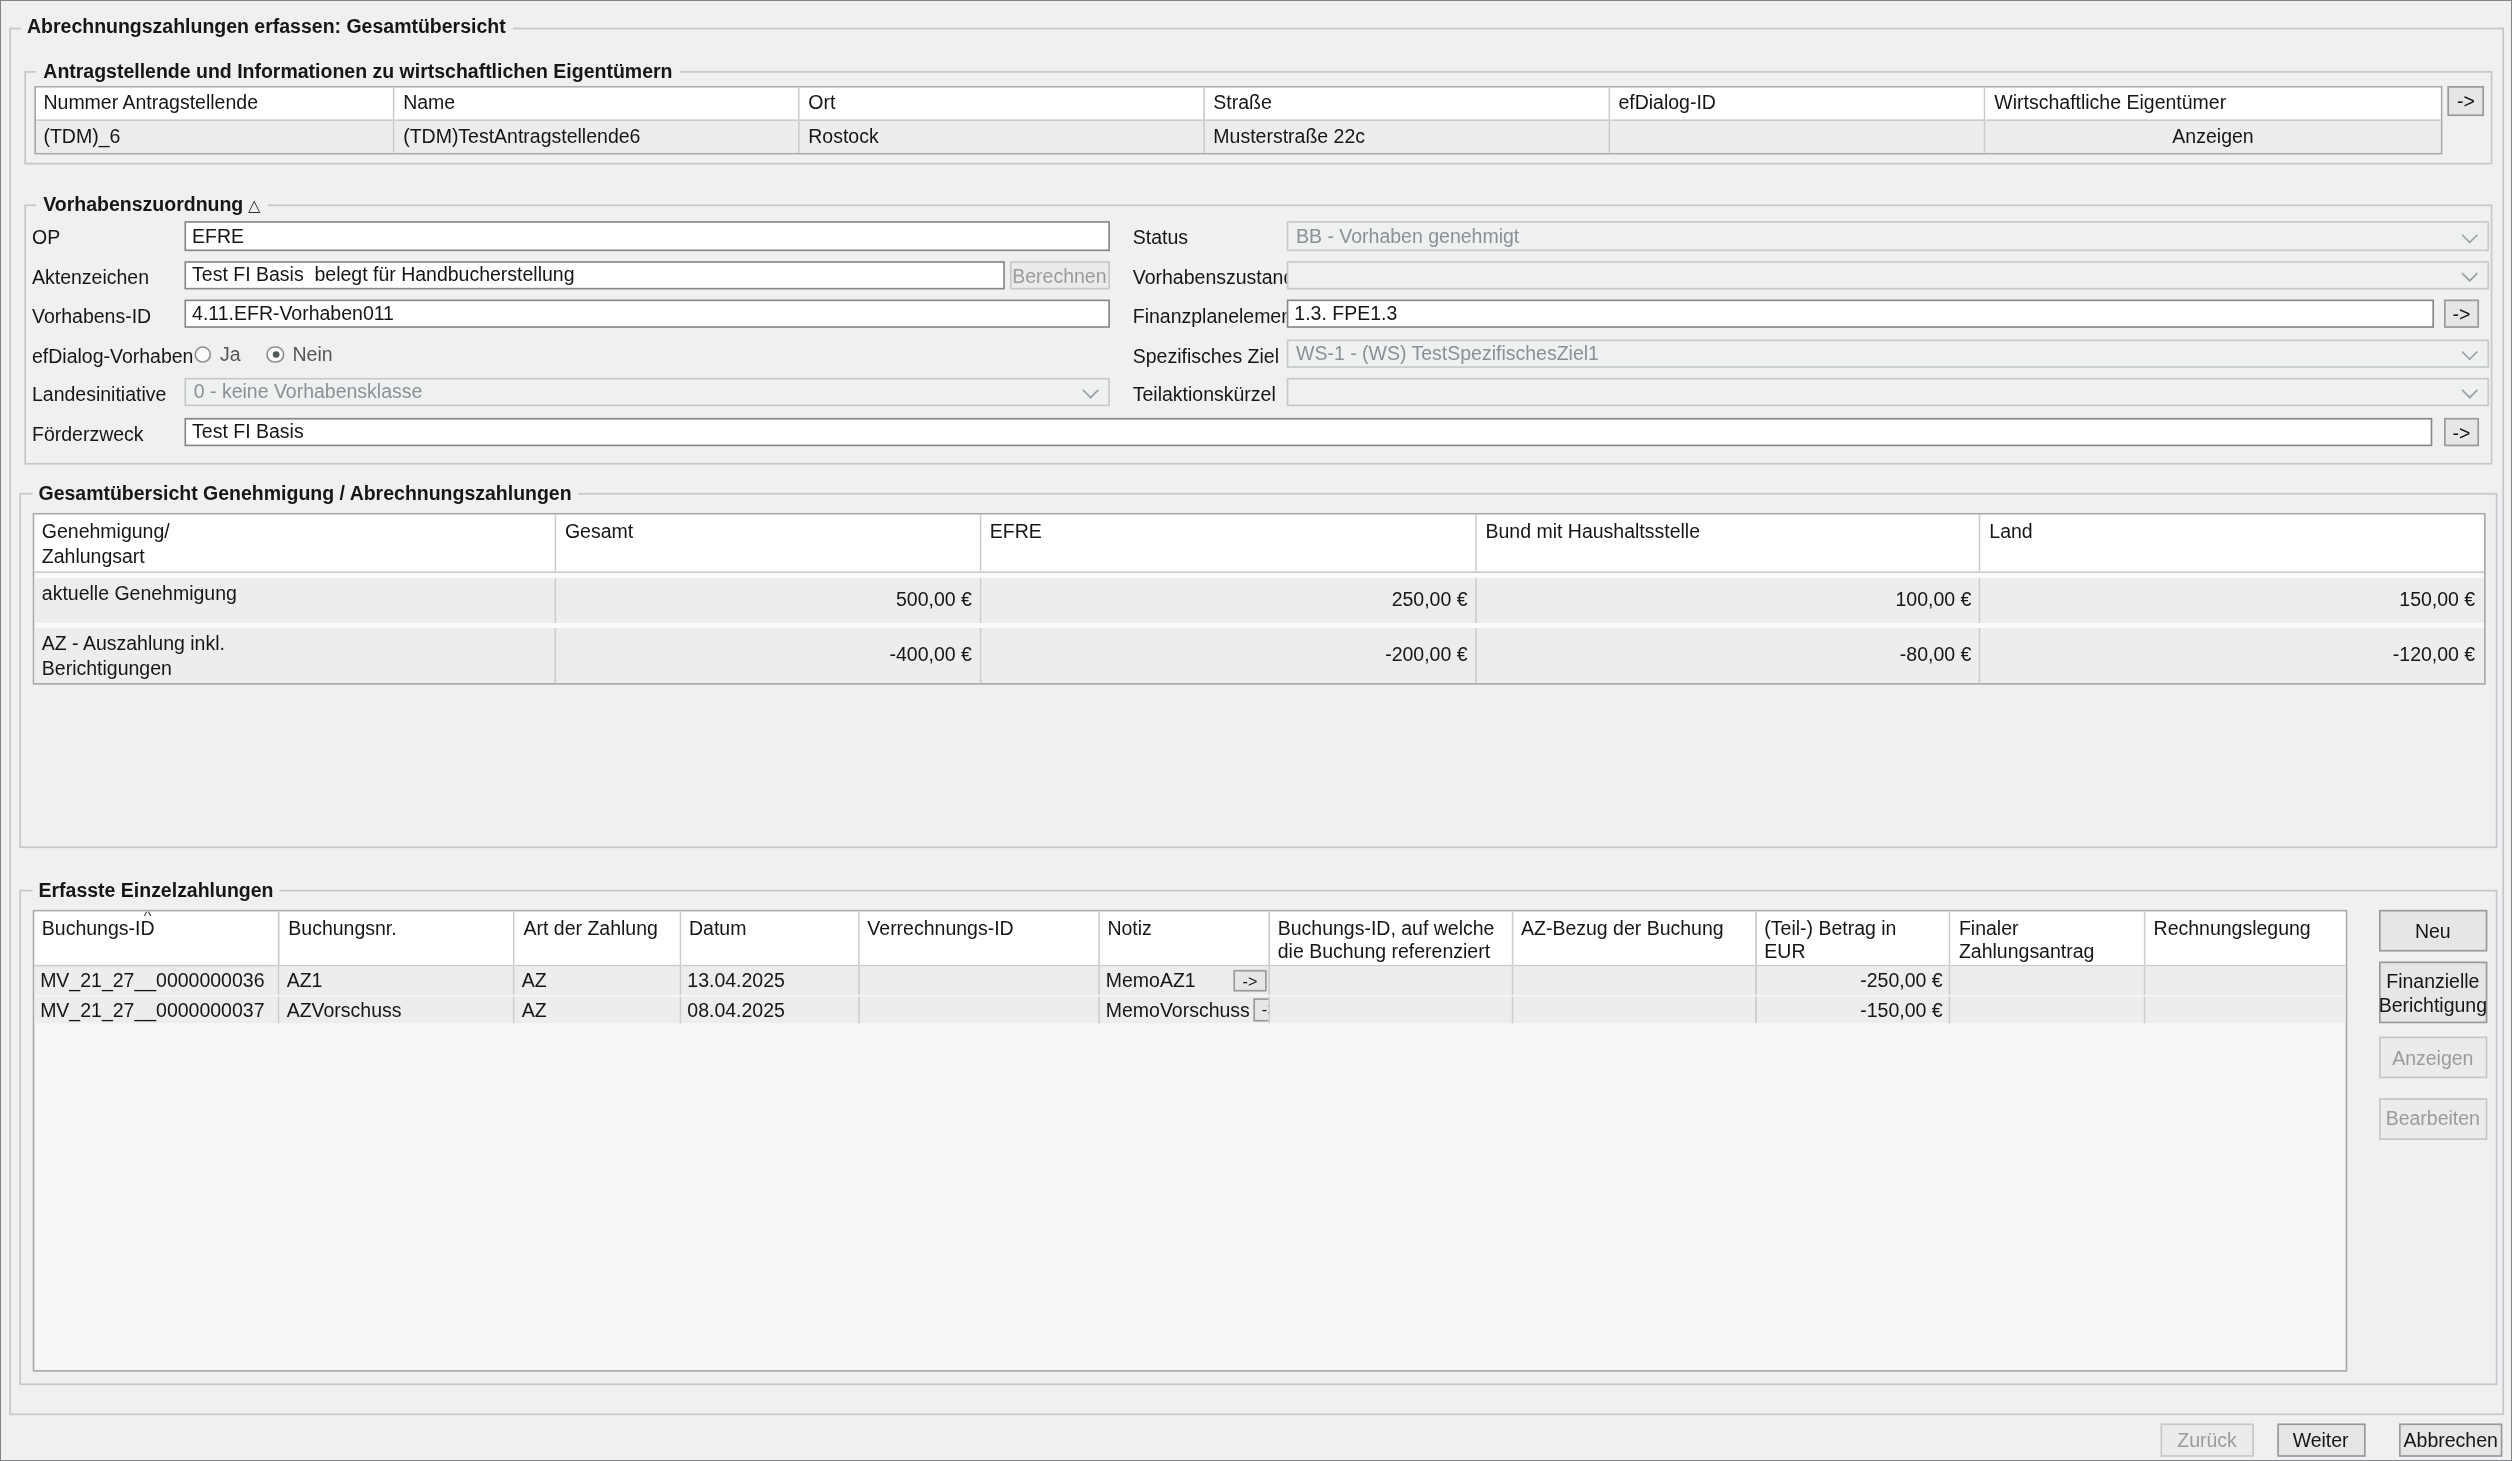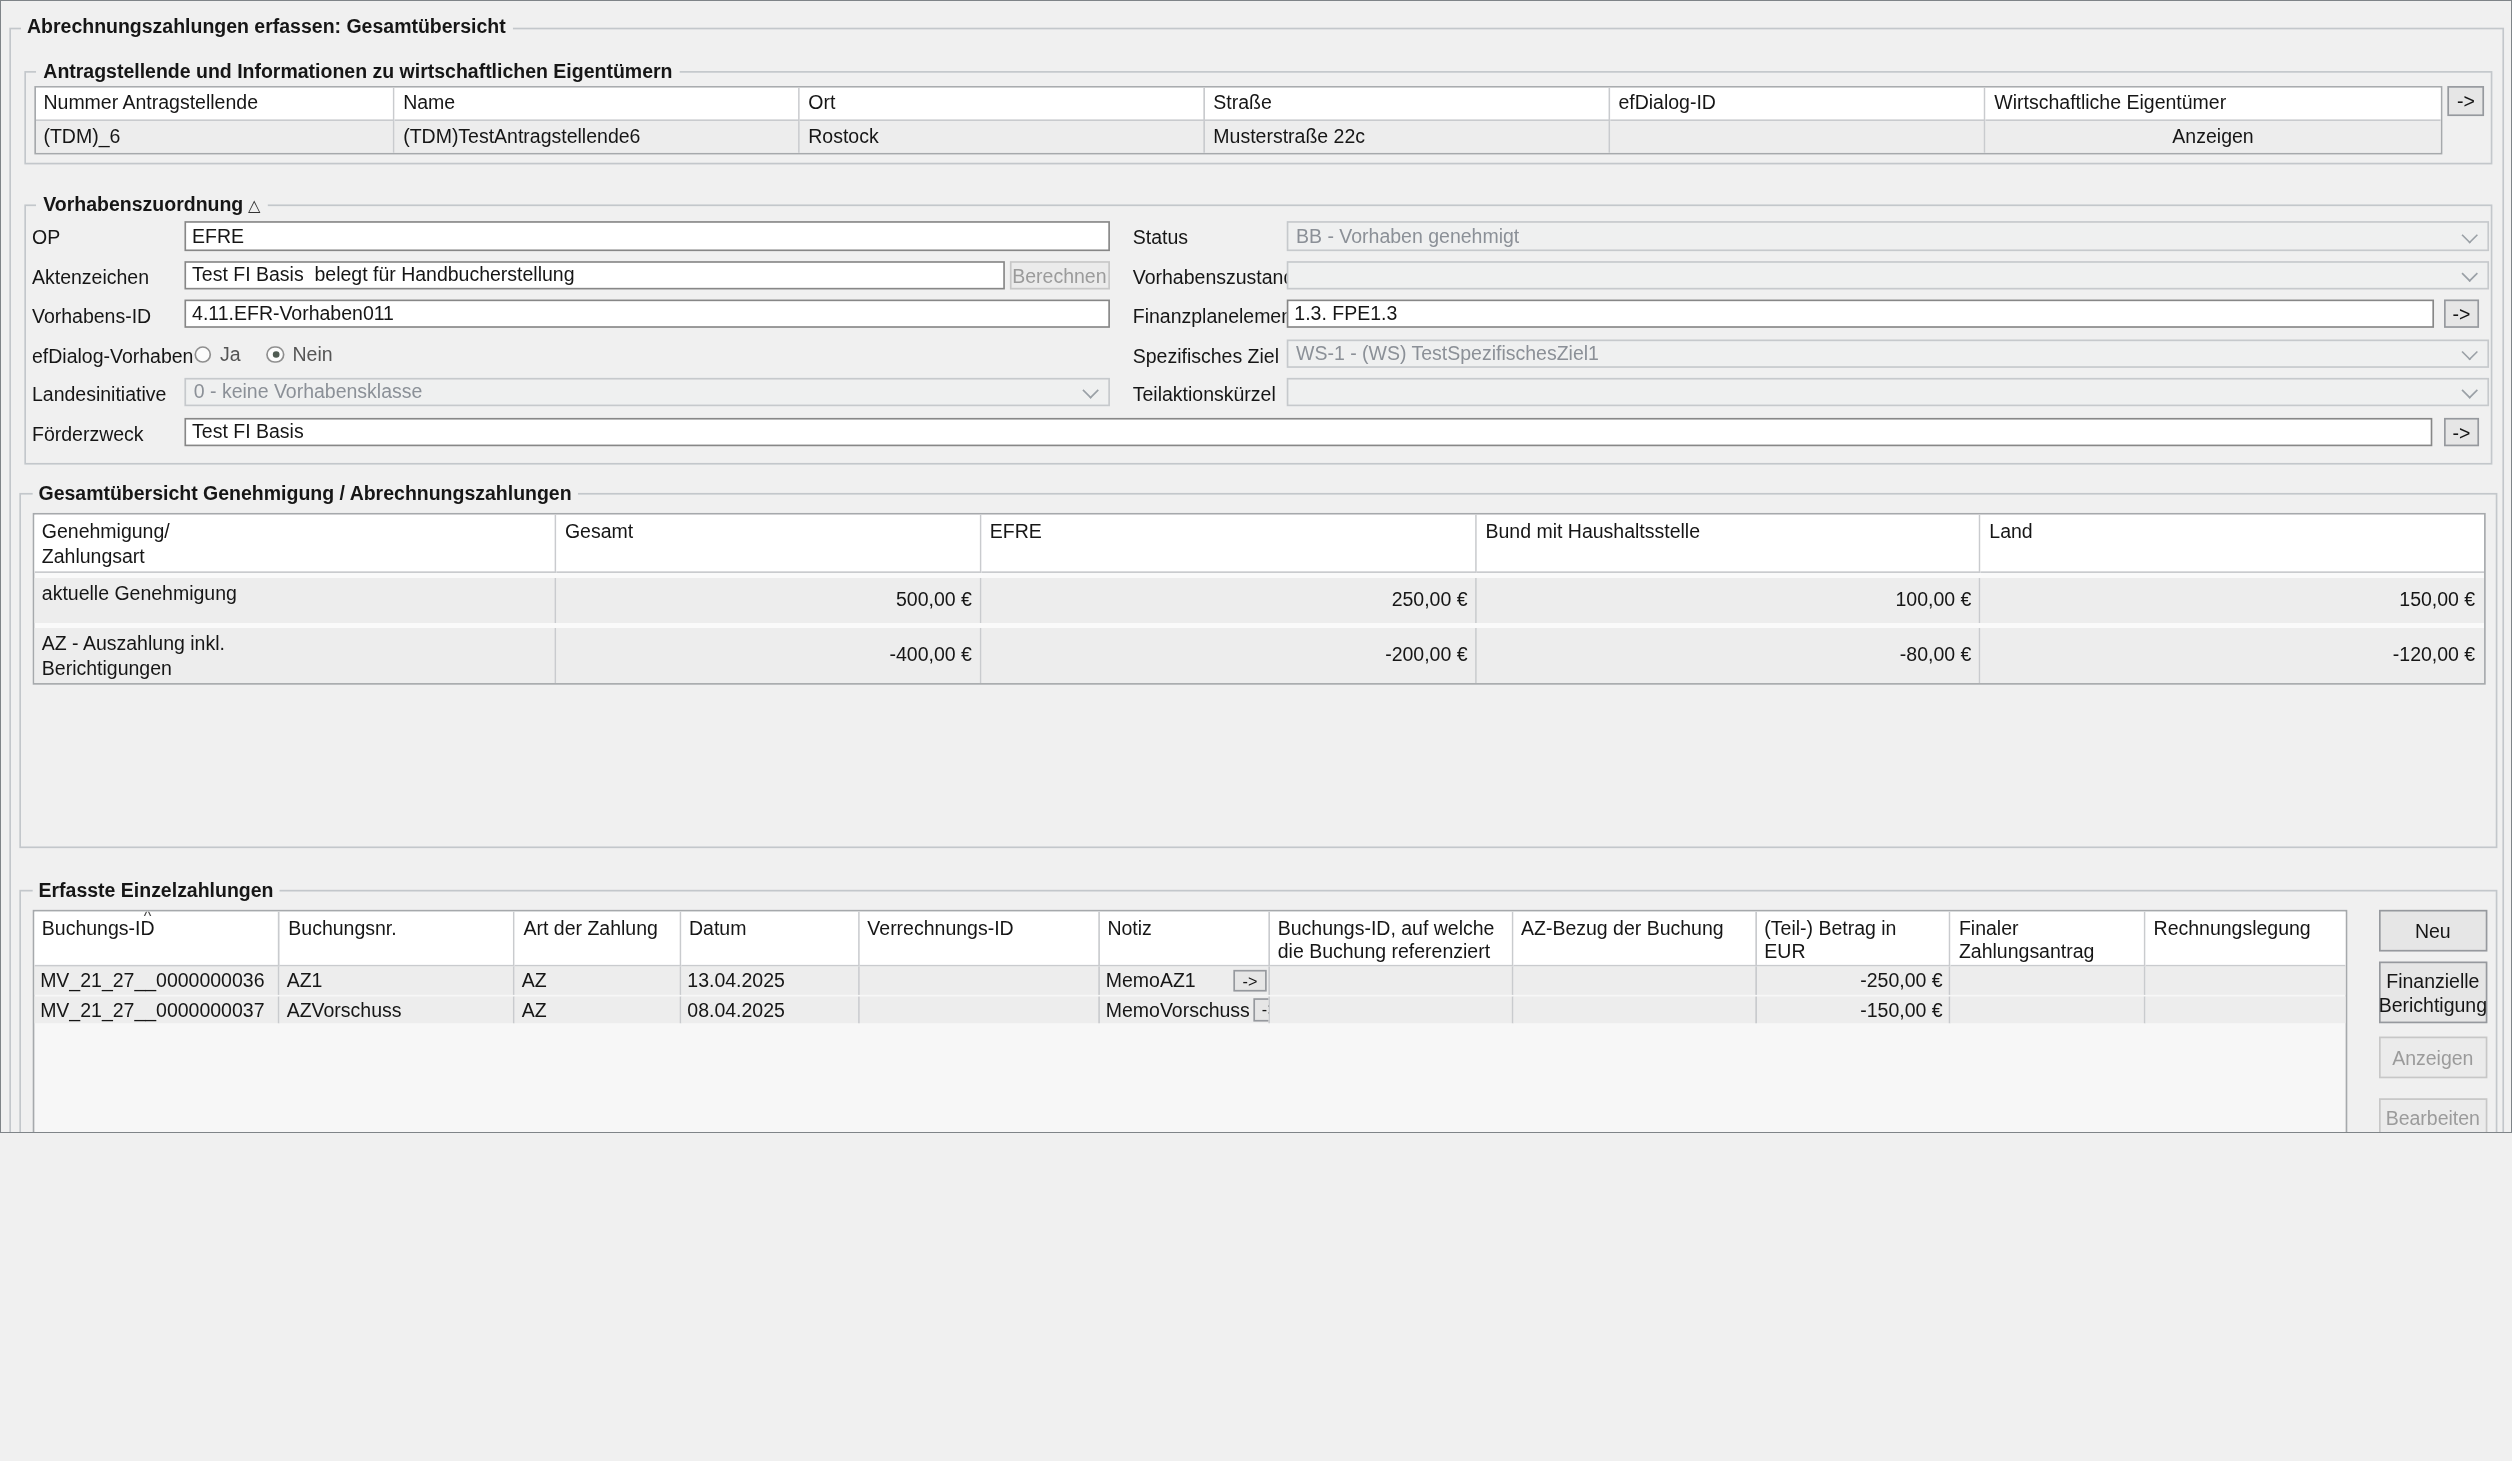--- a/index.html
+++ b/index.html
@@ -1,18 +1,18 @@
 <!DOCTYPE html>
 <html><head>
 <meta charset="utf-8">
 <style>
   * { margin:0; padding:0; box-sizing:border-box; }
   html,body { width:2512px; height:1461px; overflow:hidden; }
   body { background:#f0f0f0; font-family:"Liberation Sans","DejaVu Sans",sans-serif; }
-  .viewport { position:relative; width:2512px; height:1133px; border:1px solid #7f8488; background:#f0f0f0; overflow:hidden; }
+  .viewport { position:relative; width:2512px; height:1461px; border:1px solid #7f8488; background:#f0f0f0; overflow:hidden; }
   .scale { position:absolute; left:0; top:0; width:1506px; height:876px; transform:scale(1.6676); transform-origin:0 0; font-size:11.7px; line-height:1.25; color:#161616; }
 
   .group { position:absolute; border:1px solid #c3c7cb; }
   .gtitle { position:absolute; top:-7.8px; left:6.8px; background:#f0f0f0; padding:0 3.9px; font-weight:bold; white-space:nowrap; line-height:14.6px; }
   .tri { font-weight:normal; font-size:9.7px; margin-left:2.9px; color:#333; cursor:pointer; }
 
   .lbl { position:absolute; white-space:nowrap; }
   .tfield { position:absolute; height:17.5px; background:#fff; border:1px solid #878787; display:flex; align-items:center; padding:0 3.9px; white-space:pre; overflow:hidden; }
   .combo { position:absolute; height:17.5px; background:#eff0f0; border:1px solid #c6c9cc; color:#8b9097; display:flex; align-items:center; padding:0 21.4px 0 4.9px; overflow:hidden; white-space:pre; }
   .chev { position:absolute; right:6.8px; top:3.9px; width:6.8px; height:6.8px; border-right:1px solid #9aa0a6; border-bottom:1px solid #9aa0a6; transform:rotate(45deg); }

